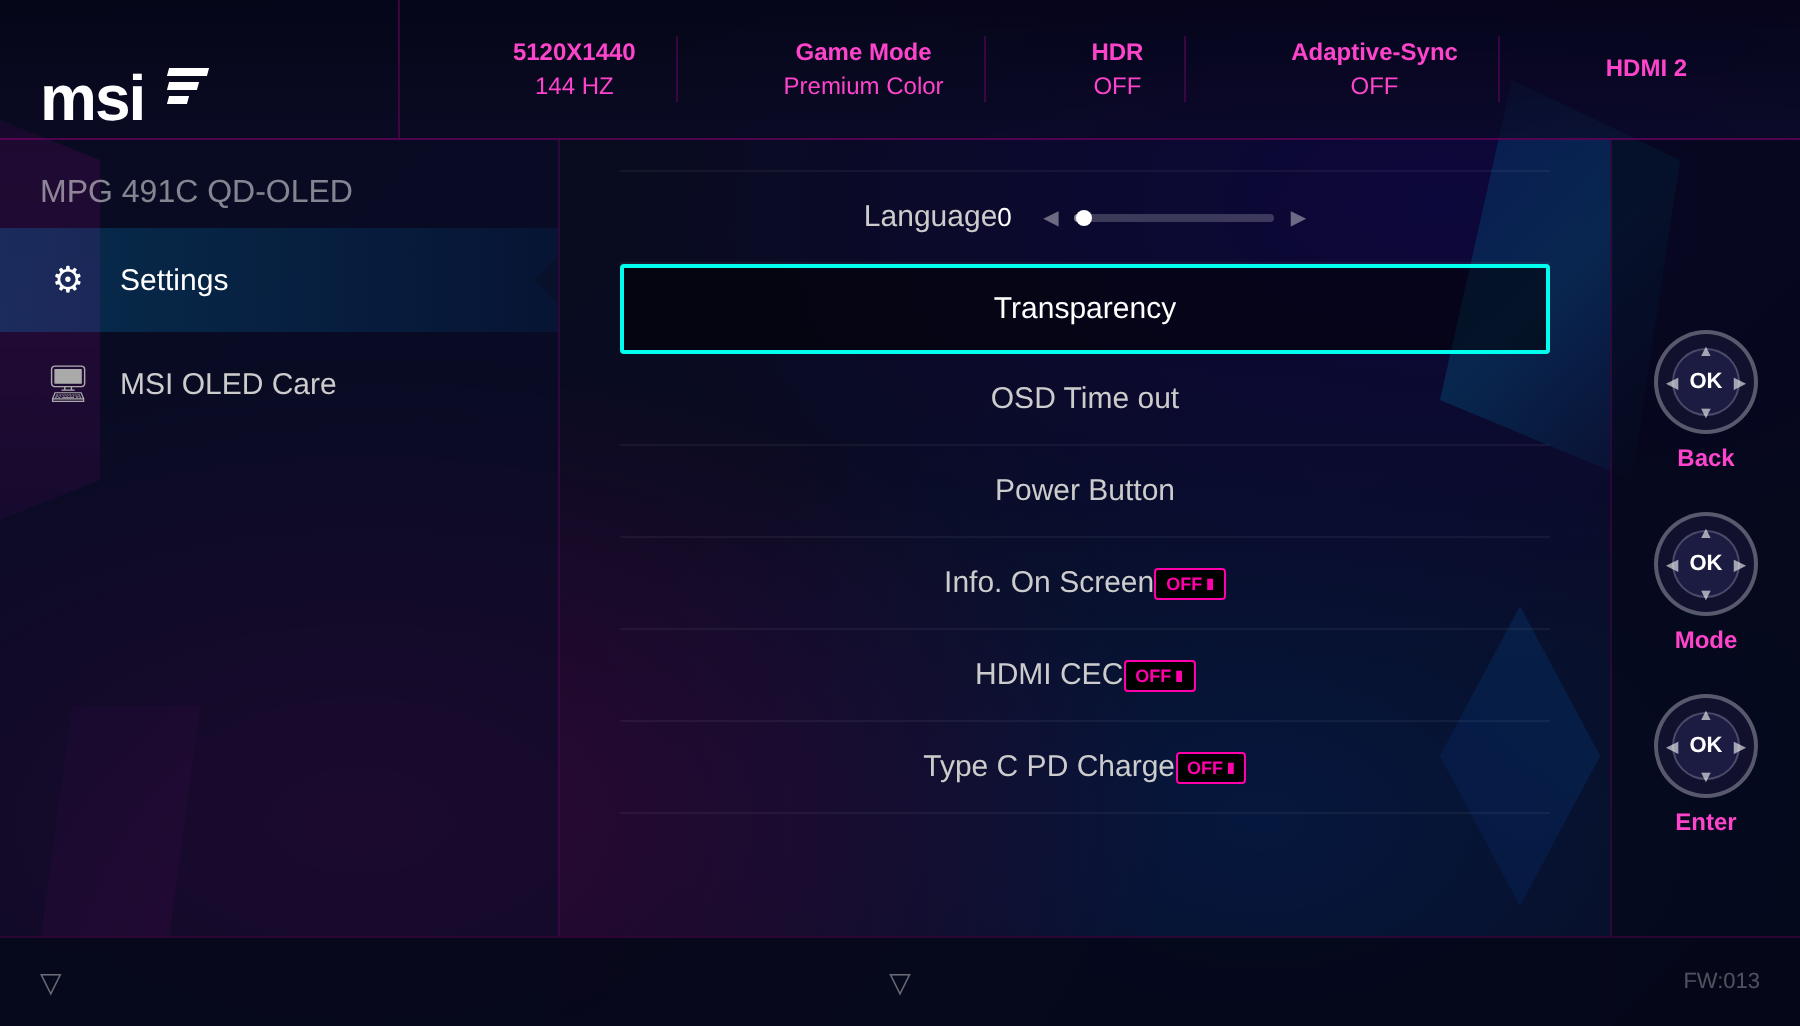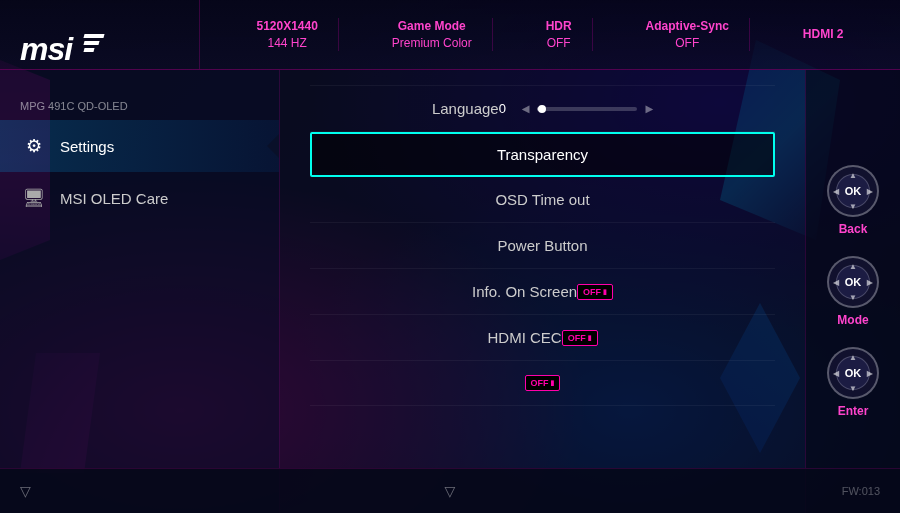--- a/index.html
+++ b/index.html
@@ -90,21 +90,20 @@
       display: flex;
       align-items: center;
       padding-left: 20px;
       height: 100%;
       border-right: 1px solid rgba(255,0,200,0.2);
     }
 
     .msi-logo {
       font-size: 32px;
       font-weight: 900;
-      font-style: italic;
       color: #fff;
       letter-spacing: -1px;
       line-height: 1;
       margin-top: 28px;
     }
 
     .logo-stripes {
       display: inline-block;
       margin-left: 4px;
       width: 20px;
@@ -162,23 +161,22 @@
     .sidebar {
       width: 280px;
       background: rgba(8, 12, 35, 0.85);
       padding-top: 10px;
       border-right: 1px solid rgba(255,0,200,0.15);
       z-index: 5;
     }
 
     .device-label {
       color: rgba(255,255,255,0.5);
-      font-size: 11px;
+      font-size: 16px;
       padding: 8px 20px;
-      margin-top: 12px;
     }
 
     .nav-item {
       display: flex;
       align-items: center;
       padding: 12px 20px;
       cursor: pointer;
       color: #ccc;
       font-size: 15px;
     }
@@ -490,20 +488,21 @@
       <span>Info. On Screen</span>
       <div class="off-badge">OFF</div>
     </div>
 
     <div class="menu-item">
       <span>HDMI CEC</span>
       <div class="off-badge">OFF</div>
     </div>
 
     <div class="menu-item">
+      <span>Type C PD Charge</span>
       <div class="off-badge">OFF</div>
     </div>
 
   </div>
 
   <div class="right-panel">
 
     <div class="ctrl-btn">
       <div class="ctrl-btn-circle">
         <span class="arrow top">▲</span>

